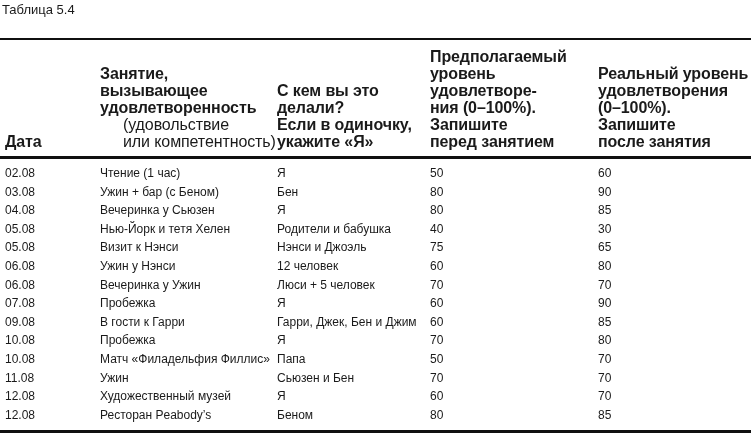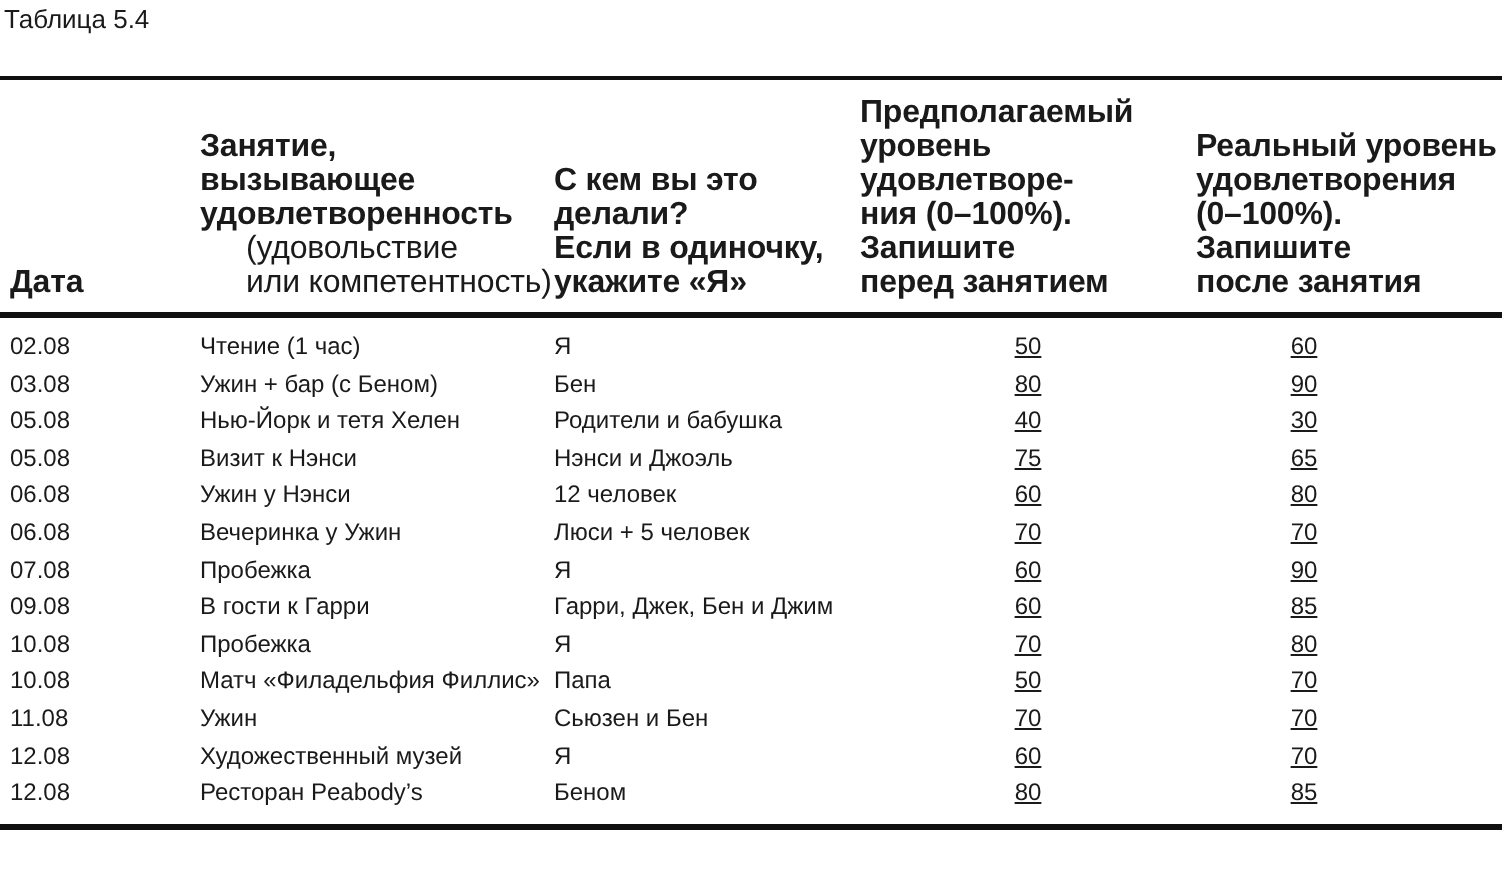--- a/index.html
+++ b/index.html
@@ -47,21 +47,21 @@
   .hl.regular { font-weight: normal; margin-left: 23px; }
   td {
     font-size: 12px;
     line-height: 18.6px;
     height: 18.6px;
     padding: 0;
     white-space: nowrap;
     overflow: hidden;
   }
   td.c-date { padding-left: 5px; }
-  td.c-num { text-align: center; text-decoration: underline; }
+  td.c-num { text-align: left; }
   td.c-num.a { padding-right: 45px; }
   tbody tr:first-child td { padding-top: 5px; }
   tbody tr:last-child td { padding-bottom: 6px; border-bottom: 3px solid #101010; }
 </style>
 </head>
 <body>
 
 <div class="page">
   <div class="caption">Таблица 5.4</div>
   <div class="rule-top"></div>
@@ -113,20 +113,27 @@
     <td class="c-num a">60</td>
   </tr>
         <tr>
     <td class="c-date">03.08</td>
     <td class="c-act">Ужин + бар (с Беном)</td>
     <td class="c-who">Бен</td>
     <td class="c-num p">80</td>
     <td class="c-num a">90</td>
   </tr>
         <tr>
+    <td class="c-date">04.08</td>
+    <td class="c-act">Вечеринка у Сьюзен</td>
+    <td class="c-who">Я</td>
+    <td class="c-num p">80</td>
+    <td class="c-num a">85</td>
+  </tr>
+        <tr>
     <td class="c-date">05.08</td>
     <td class="c-act">Нью-Йорк и тетя Хелен</td>
     <td class="c-who">Родители и бабушка</td>
     <td class="c-num p">40</td>
     <td class="c-num a">30</td>
   </tr>
         <tr>
     <td class="c-date">05.08</td>
     <td class="c-act">Визит к Нэнси</td>
     <td class="c-who">Нэнси и Джоэль</td>

